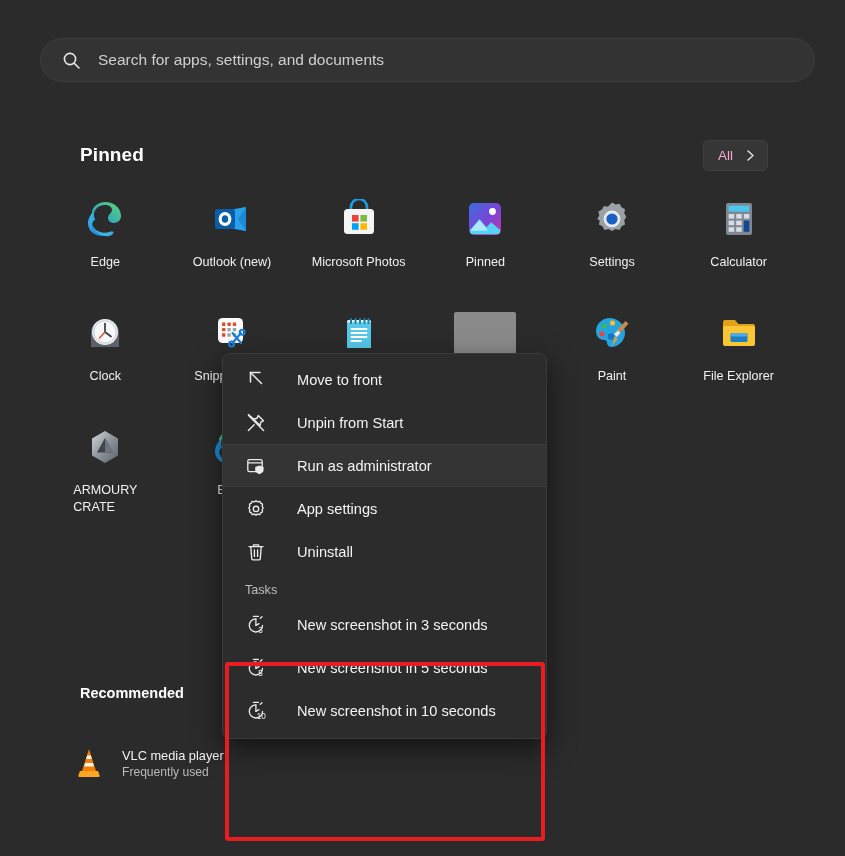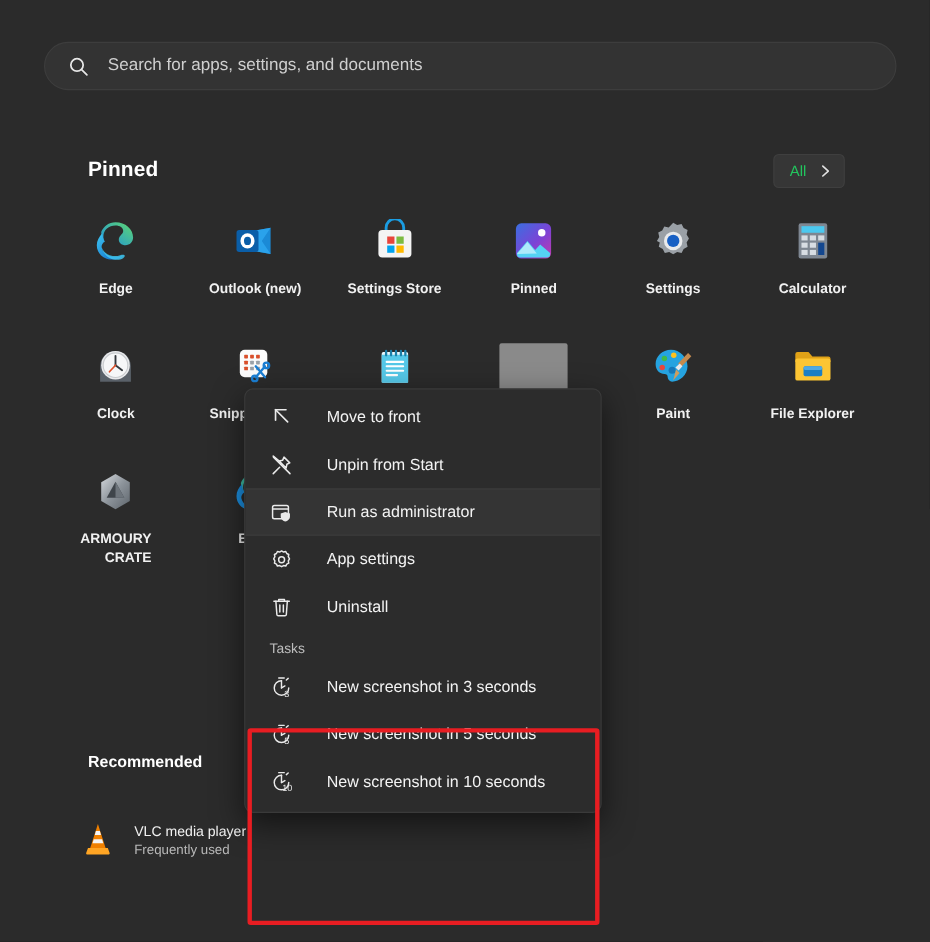--- a/index.html
+++ b/index.html
@@ -79,21 +79,21 @@
     border-radius: 5px;
     height: 31px;
     padding: 0 11px 0 14px;
     display: flex;
     align-items: center;
     gap: 12px;
     cursor: pointer;
   }
   #all-apps-button .lbl {
     font-size: 13.5px;
-    color: #22c55e;
+    color: #f9a8d4;
   }
   #all-apps-button .chev {
     color: #e2e2e2;
     display: flex; align-items: center;
   }
 
   
   #pinned-grid {
     position: absolute;
     left: 42px; top: 190px;
@@ -114,25 +114,24 @@
   .app-icon {
     width: 42px; height: 42px;
     display: flex;
     align-items: center; justify-content: center;
     flex: 0 0 auto;
   }
   .app-label {
     margin-top: 14px;
     font-size: 12.6px;
     color: #f1f1f1;
-    text-align: right;
+    text-align: left;
     line-height: 1.35;
     max-width: 120px;
     white-space: pre-line;
-    font-weight: bold;
   }
   .app-icon.placeholder {
     width: 62px; height: 46px;
     background: #8a8a8a;
     border-radius: 2px;
   }
 
   
   #recommended-header {
     position: absolute;
@@ -281,21 +280,21 @@
       <span class="app-icon">
         <svg width="40" height="40" viewBox="0 0 40 40">
           <path d="M12 10V8a8 8 0 0 1 16 0v2" fill="none" stroke="#1b9de2" stroke-width="2.6"></path>
           <rect x="5" y="10" width="30" height="25" rx="3.5" fill="#f4f4f4"></rect>
           <rect x="13" y="16" width="6.6" height="6.6" fill="#e8453c"></rect>
           <rect x="21.4" y="16" width="6.6" height="6.6" fill="#7cbb42"></rect>
           <rect x="13" y="24.2" width="6.6" height="6.6" fill="#00a3ee"></rect>
           <rect x="21.4" y="24.2" width="6.6" height="6.6" fill="#ffb900"></rect>
         </svg>
       </span>
-      <span class="app-label">Settings Store</span>
+      <span class="app-label">Microsoft Photos</span>
     </div>
 
     <div class="app-tile">
       <span class="app-icon">
         <svg width="40" height="40" viewBox="0 0 40 40">
           <defs>
             <linearGradient id="phG" x1="0" y1="0" x2="1" y2="1">
               <stop offset="0" stop-color="#3a6fe0"></stop>
                 <stop offset=".55" stop-color="#7b43d6"></stop>
                 <stop offset="1" stop-color="#c03ab0"></stop>

